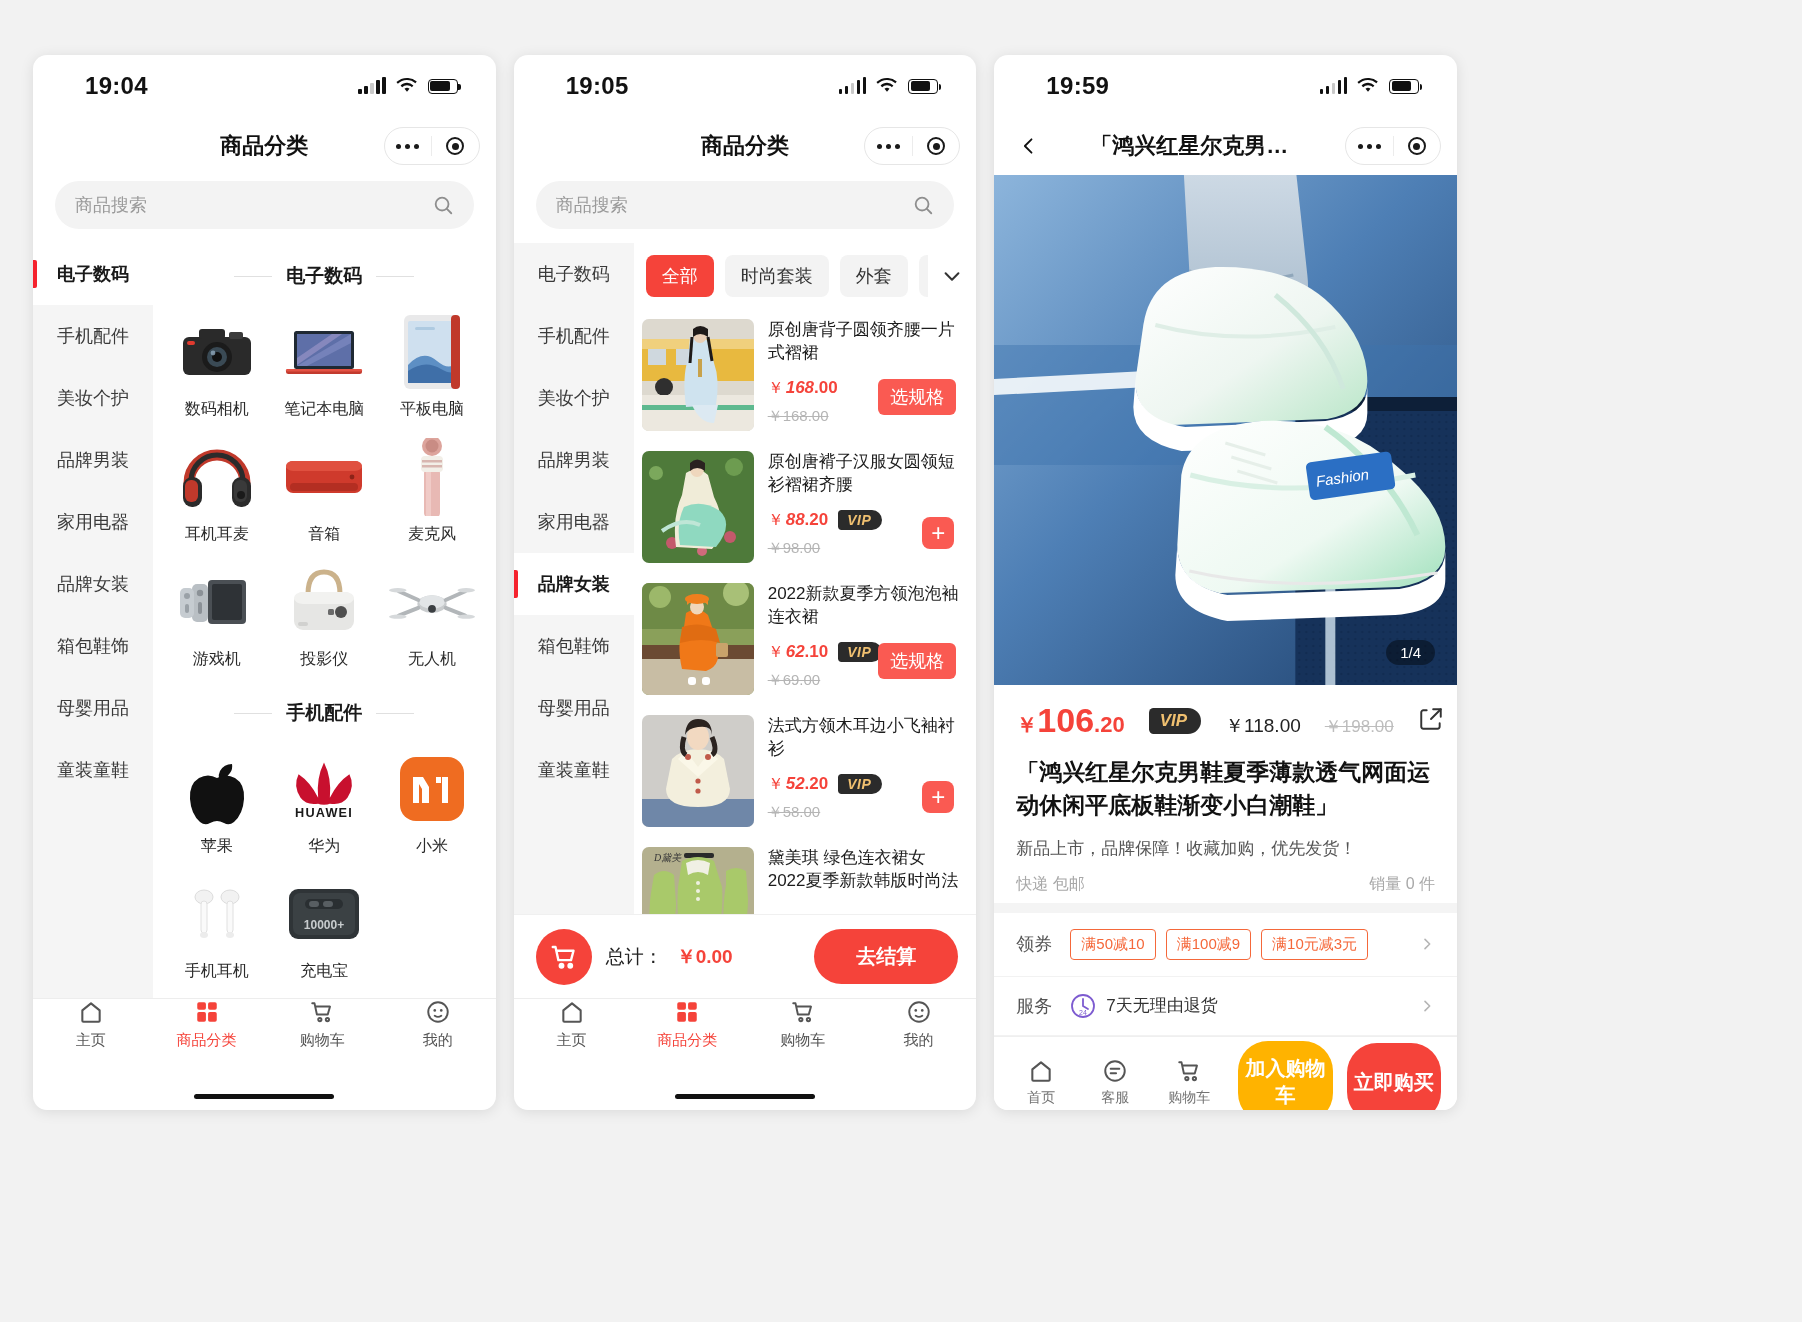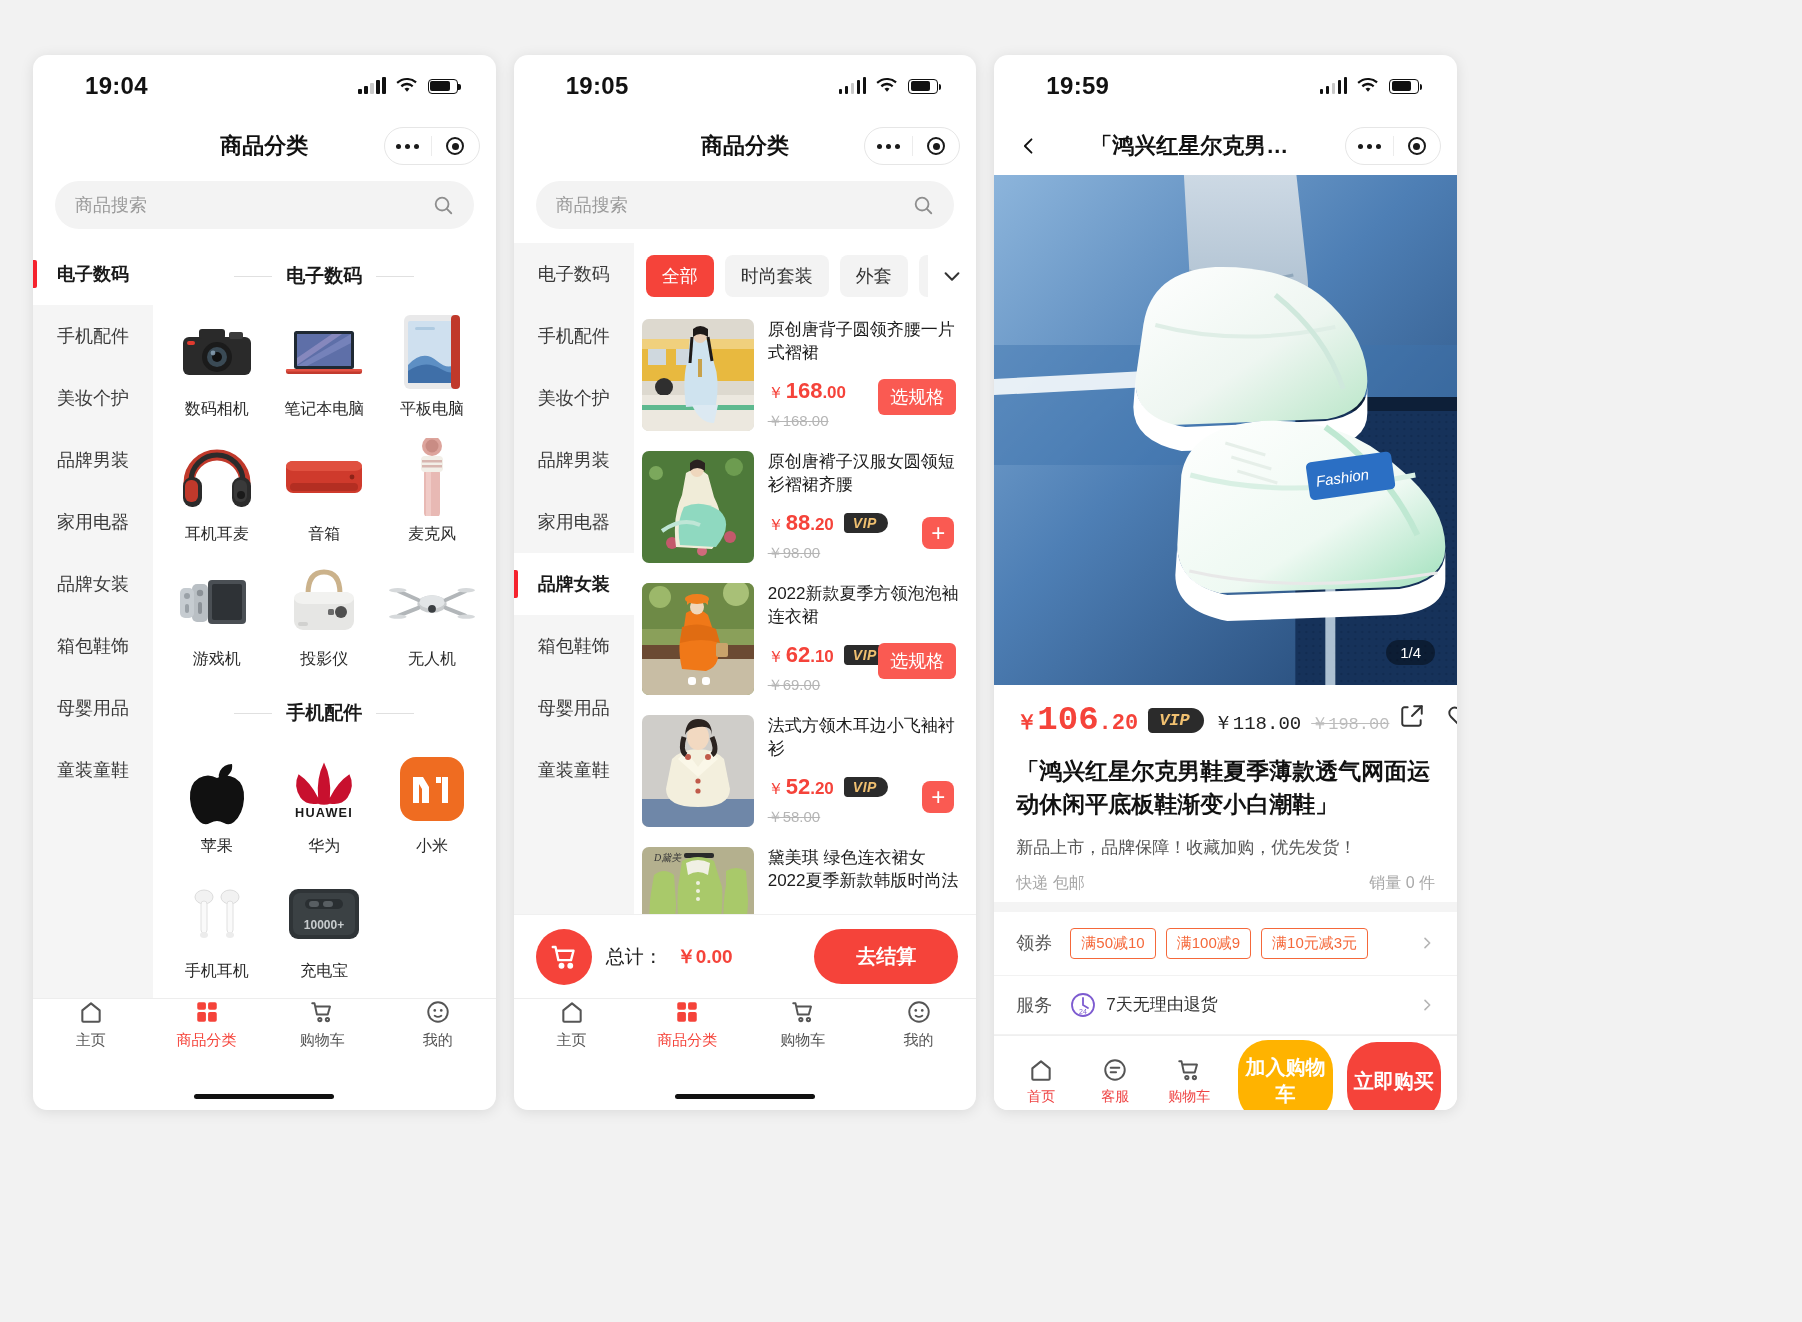--- a/index.html
+++ b/index.html
@@ -185,21 +185,21 @@
   }
   .pthumb svg { display:block; width:100%; height:100%; }
   .pinfo { flex: 1; min-width: 0; position: relative; padding-right: 4px;}
   .ptitle {
     font-size: 17px; color: #1c1c1c; line-height: 1.35;
     max-height: 47px; overflow: hidden;
   }
   .pricerow { display: flex; align-items: baseline; gap: 10px; margin-top: 13px; }
   .price { color: #f5433a; font-weight: 700; }
   .price .cur { font-size: 16px; font-weight: 400; margin-right: 2px; }
-  .price .int { font-size: 22px; }
+  .price .int { font-size: 17px; font-style: italic; }
   .price .dec { font-size: 17px; }
   .vip {
     background: #2b2b2b; color: #f0c070; font-size: 14px; font-weight: 700;
     font-style: italic; border-radius: 4px 11px 11px 4px;
     padding: 2px 11px 2px 9px; letter-spacing: .5px; align-self: center;
   }
   .oldprice {
     margin-top: 8px; font-size: 15px; color: #b5b5b5;
     text-decoration: line-through;
   }
@@ -254,21 +254,21 @@
 
   
   .hero { width: 100%; height: 510px; position: relative; flex: none; overflow: hidden; }
   .hero svg { display: block; width: 100%; height: 100%; }
   .hero .pager {
     position: absolute; right: 22px; bottom: 20px;
     background: rgba(0,0,0,.42); color: #fff;
     font-size: 15px; border-radius: 14px; padding: 4px 14px;
   }
   .dsection { padding: 16px 22px 8px; flex: none; }
-  .dprice-row { display: flex; align-items: baseline; gap: 10px; font-family: Liberation Mono, monospace; }
+  .dprice-row { display: flex; align-items: baseline; gap: 24px; }
   .dprice { color: #f5433a; font-weight: 700; }
   .dprice .cur { font-size: 21px; }
   .dprice .int { font-size: 34px; }
   .dprice .dec { font-size: 22px; }
   .dvip {
     background: #2b2b2b; color: #f0c070; font-size: 17px; font-weight: 700;
     font-style: italic; border-radius: 5px 14px 14px 5px;
     padding: 3px 14px 3px 11px; align-self: center;
   }
   .dp2 { font-size: 19px; color: #222; }
@@ -302,21 +302,21 @@
   .svc .badge24 svg { width: 26px; height: 26px; display:block; }
   .svc .txt { font-size: 17px; color: #333; }
   .arrow svg { width: 16px; height: 16px; display: block; }
   .dbottom {
     margin-top: auto; flex: none; height: 92px; background: #fff;
     border-top: 1px solid #efefef;
     display: flex; align-items: center; padding: 0 16px 0 10px; gap: 4px;
   }
   .dbtab { width: 74px; display:flex; flex-direction: column; align-items: center; gap: 5px; }
   .dbtab .ti svg { width: 26px; height: 26px; display:block; }
-  .dbtab .tl { font-size: 14px; color: #ef4444; }
+  .dbtab .tl { font-size: 14px; color: #737373; }
   .btn-cart {
     margin-left: 8px; background: #ffb300; color: #fff; font-size: 20px; font-weight: 700;
     border-radius: 30px; padding: 14px 0; text-align: center; flex: 1;
   }
   .btn-buy {
     margin-left: 10px; background: #f5433a; color: #fff; font-size: 20px; font-weight: 700;
     border-radius: 30px; padding: 26px 0; text-align: center; flex: 1;
   }
 </style>
 </head>

